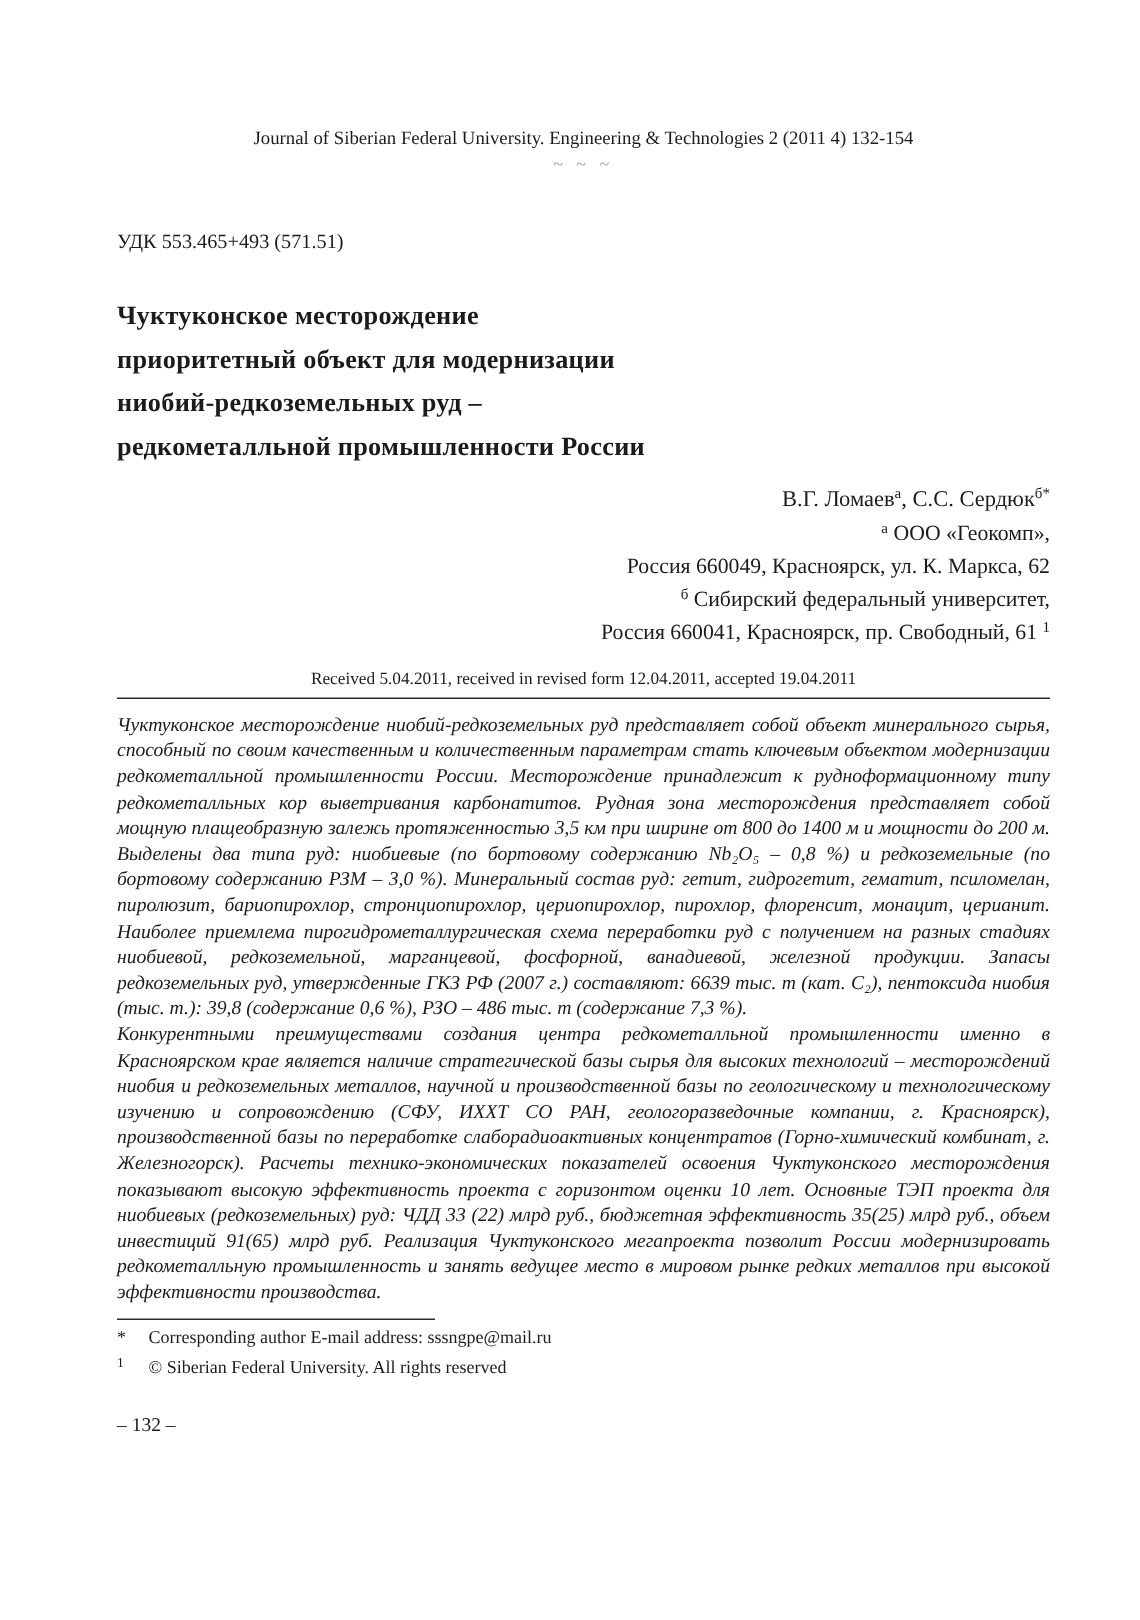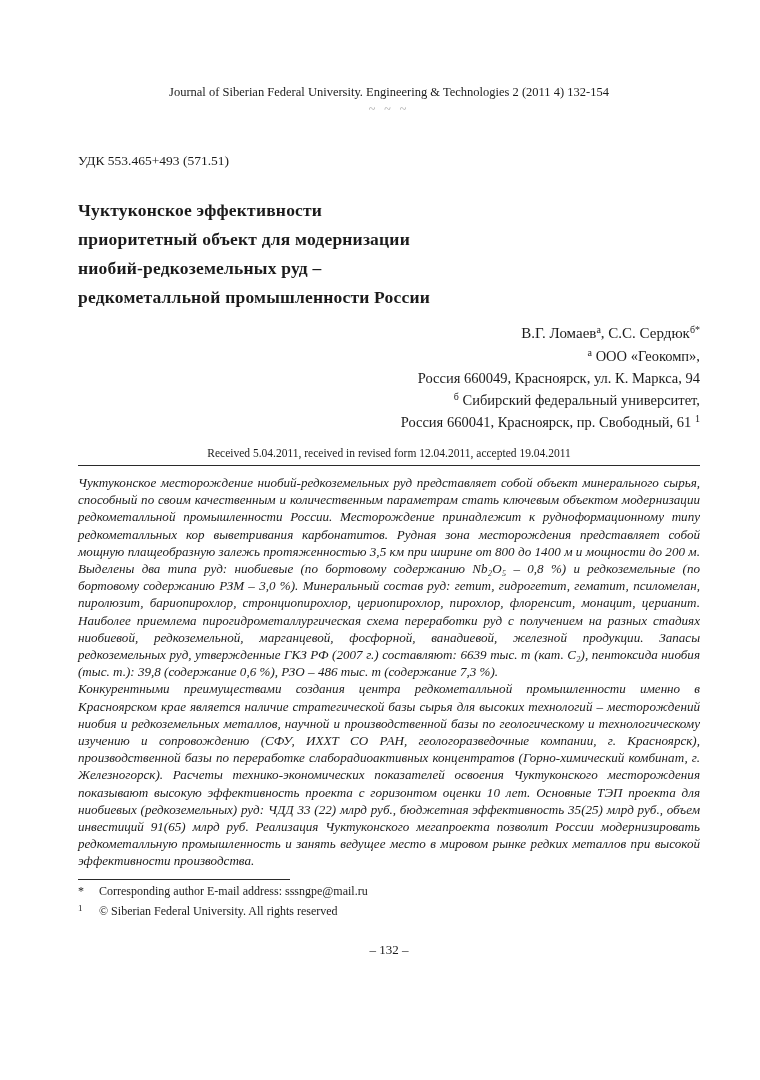--- a/index.html
+++ b/index.html
@@ -101,46 +101,45 @@
   .fn-marker {
     display: inline-block;
     width: 21px;
   }
   .fn-marker-sup {
     font-size: 9px;
     vertical-align: 4px;
   }
   .page-number {
     margin-top: 22px;
-    text-align: center;
     font-size: 13px;
   }
 </style>
 </head>
 <body>
 
 <div class="page">
 
   <div class="journal-header">Journal of Siberian Federal University. Engineering &amp; Technologies 2 (2011 4) 132-154</div>
   <div class="ornament">~ ~ ~</div>
 
   <div class="udk">УДК 553.465+493 (571.51)</div>
 
   <h1 class="title">
-    <span class="title-line">Чуктуконское эффективности</span>
+    <span class="title-line">Чуктуконское месторождение</span>
     <span class="title-line">приоритетный объект для модернизации</span>
     <span class="title-line">ниобий-редкоземельных руд –</span>
     <span class="title-line">редкометалльной промышленности России</span>
   </h1>
 
   <div class="authors"><span>В.Г. Ломаев</span><span class="sup">а</span><span>, </span><span>С.С. Сердюк</span><span class="sup">б*</span></div>
 
   <div class="affiliations">
     <span class="affiliation-line"><span class="sup">а</span><span> ООО «Геокомп»,</span></span>
-    <span class="affiliation-line"><span>Россия 660049, Красноярск, ул. К. Маркса, 94</span></span>
+    <span class="affiliation-line"><span>Россия 660049, Красноярск, ул. К. Маркса, 62</span></span>
     <span class="affiliation-line"><span class="sup">б</span><span> Сибирский федеральный университет,</span></span>
     <span class="affiliation-line"><span>Россия 660041, Красноярск, пр. Свободный, 61 </span><span class="sup">1</span></span>
   </div>
 
   <div class="received">Received 5.04.2011, received in revised form 12.04.2011, accepted 19.04.2011</div>
 
   <hr class="abstract-rule">
 
   <div class="abstract">
     <p>Чуктуконское месторождение ниобий-редкоземельных руд представляет собой объект минерального сырья, способный по своим качественным и количественным параметрам стать ключевым объектом модернизации редкометалльной промышленности России. Месторождение принадлежит к рудноформационному типу редкометалльных кор выветривания карбонатитов. Рудная зона месторождения представляет собой мощную плащеобразную залежь протяженностью 3,5 км при ширине от 800 до 1400 м и мощности до 200 м. Выделены два типа руд: ниобиевые (по бортовому содержанию Nb₂O₅ – 0,8 %) и редкоземельные (по бортовому содержанию РЗМ – 3,0 %). Минеральный состав руд: гетит, гидрогетит, гематит, псиломелан, пиролюзит, бариопирохлор, стронциопирохлор, цериопирохлор, пирохлор, флоренсит, монацит, церианит. Наиболее приемлема пирогидрометаллургическая схема переработки руд с получением на разных стадиях ниобиевой, редкоземельной, марганцевой, фосфорной, ванадиевой, железной продукции. Запасы редкоземельных руд, утвержденные ГКЗ РФ (2007 г.) составляют: 6639 тыс. т (кат. С₂), пентоксида ниобия (тыс. т.): 39,8 (содержание 0,6 %), РЗО – 486 тыс. т (содержание 7,3 %).</p>

